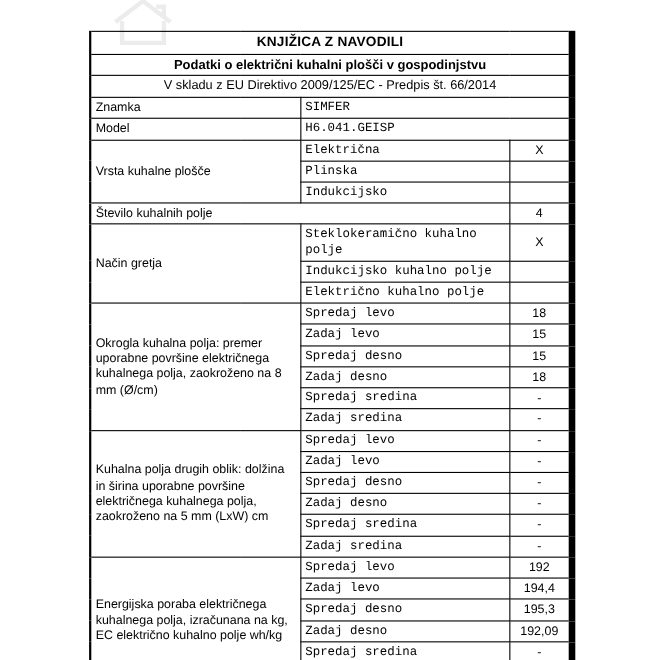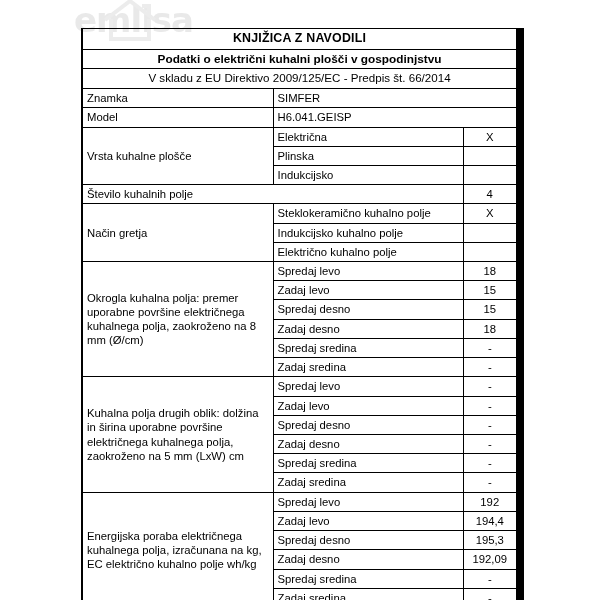--- a/index.html
+++ b/index.html
@@ -61,48 +61,47 @@
     height: 18px;
     box-sizing: border-box;
     background: transparent;
   }
   
   #doc-table {
     outline: none;
   }
   .frame-top td { border-top: 2px solid #000; }
   #doc-table td.edge-left { border-left: 2px solid #000; }
-  #doc-table td.edge-right { border-right: 8px solid #000000; }
+  #doc-table td.edge-right { border-right: 6px solid #000000; }
 
   .sec-top td { border-top: 2px solid #000; }
 
   .t-center { text-align: center; }
   .t-bold { font-weight: bold; }
   .title-1 { font-size: 12.4px; letter-spacing: 0.2px; }
   .title-2 { font-size: 11.8px; text-align: center; }
   .title-3 { font-size: 11.6px; }
 
   .grp-label {
     vertical-align: middle;
     padding-left: 5px;
     padding-right: 2px;
     margin-left: 27px;
   }
 
   .val-cell { text-align: center; }
-  .sub-cell { padding-left: 5px; }
+  .sub-cell { padding-left: 5px; font-family: Liberation Mono, monospace; }
   .wide-label { padding-left: 5px; margin-left: 12px; }
 
   .row-tall td { height: 19px; }
 </style>
 </head>
 <body>
 
 <div id="watermark">
-  <span class="wm-text">emlisa</span>
   <svg class="wm-house" width="58" height="44" viewBox="0 0 58 44">
     <path d="M4 22 L29 3 L54 22" fill="none" stroke="#ececec" stroke-width="4"></path>
     <path d="M10 21 L10 41 L48 41 L48 21" fill="none" stroke="#ececec" stroke-width="4"></path>
     <path d="M41 8 L48 8 L48 17" fill="none" stroke="#ececec" stroke-width="4"></path>
   </svg>
 </div>
 
 <table id="doc-table">
   <colgroup>
     <col style="width:137px">

